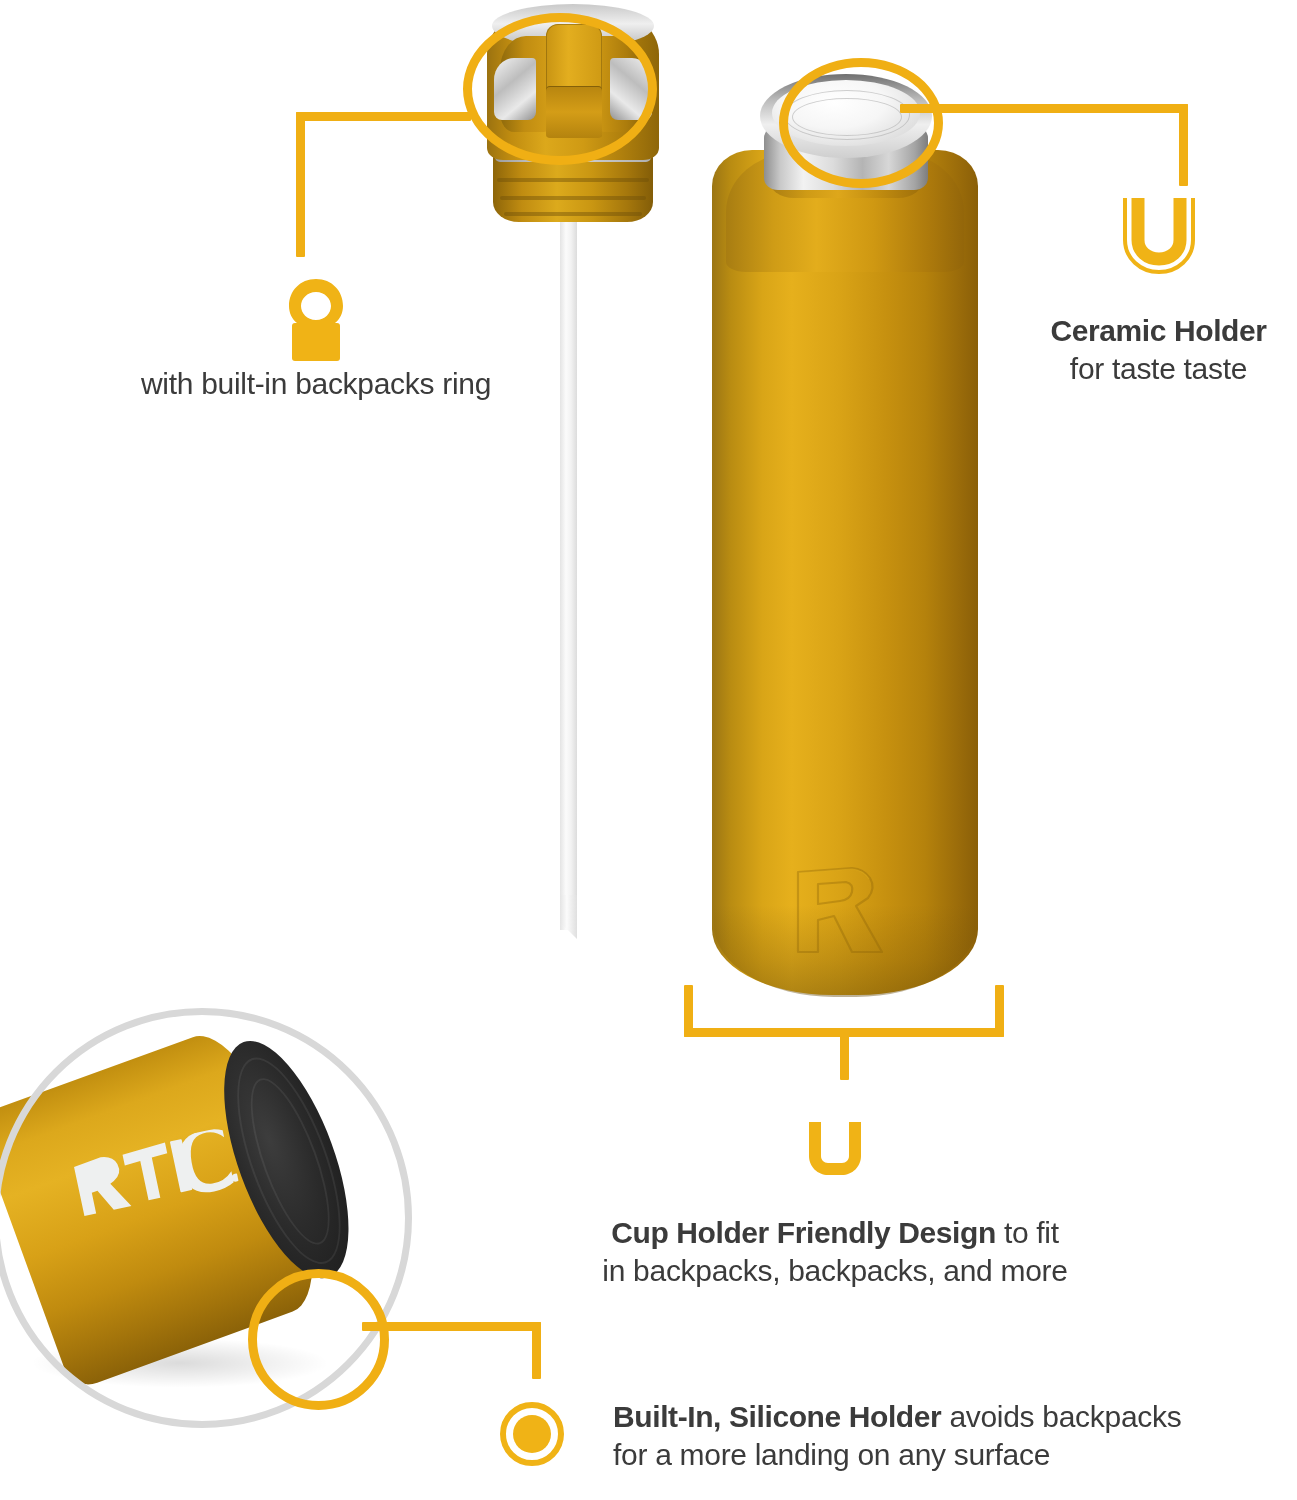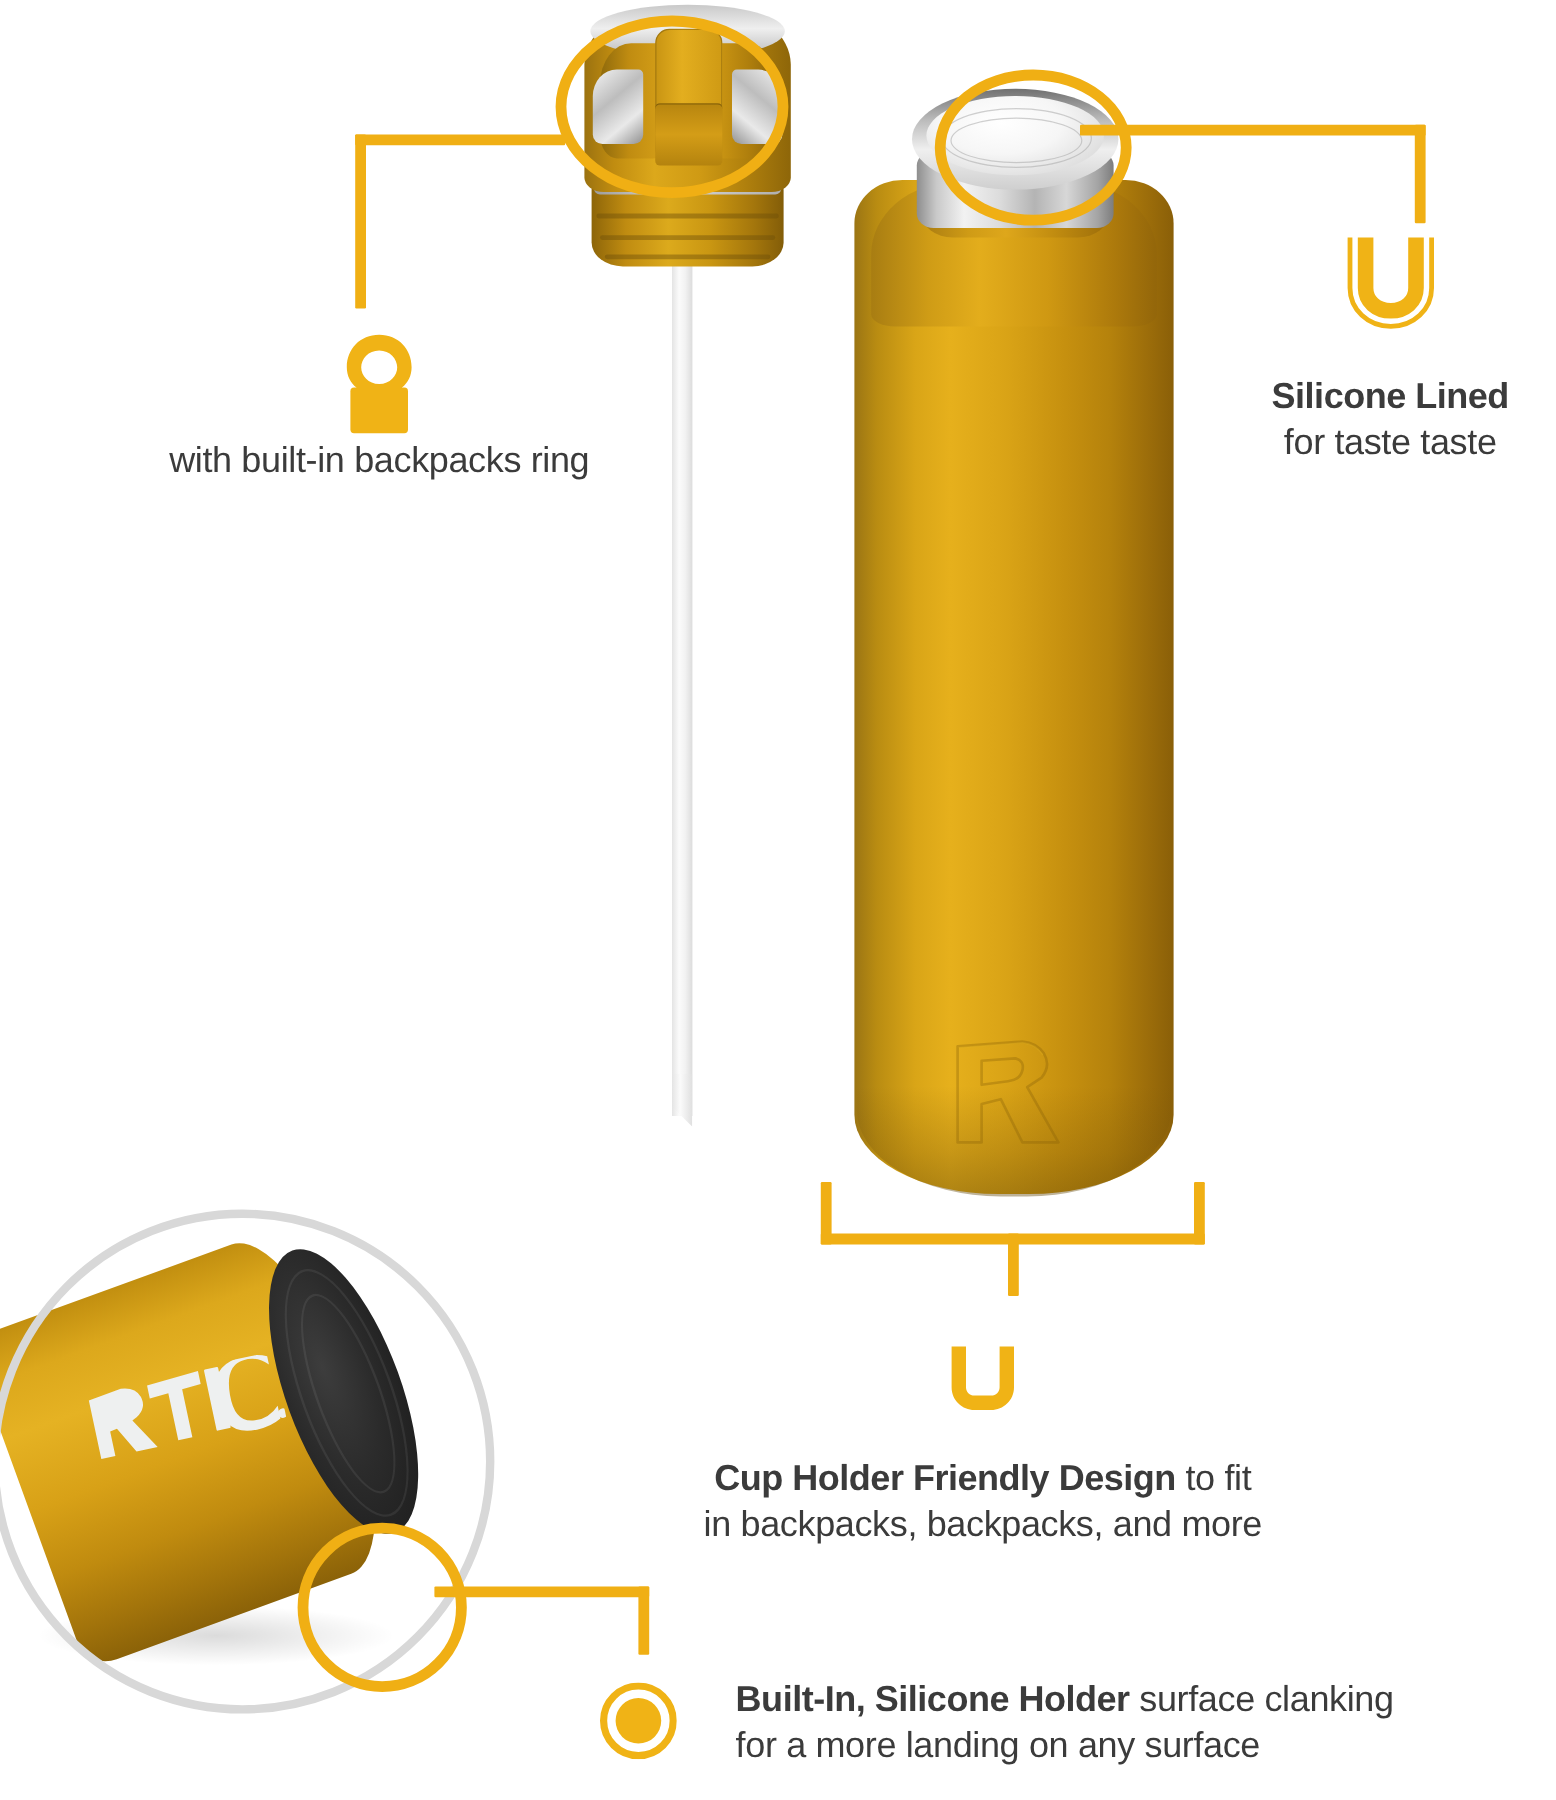--- a/index.html
+++ b/index.html
@@ -279,30 +279,30 @@
   <div class="hline abs" style="left:900px;top:104px;width:288px;"></div>
   <div class="vline abs" style="left:1179px;top:104px;height:82px;"></div>
 
   <div class="abs" style="left:1020px;top:196px;width:277px;">
     <div class="tcenter">
       <svg class="icon-wrap" width="86" height="82" viewBox="0 0 86 82" style="margin:0 auto;display:block;">
         <path d="M22 2 L22 44 C22 55 31 63 43 63 C55 63 64 55 64 44 L64 2" fill="none" stroke="#F0B316" stroke-width="13"></path>
         <path d="M9 2 L9 44 C9 62 24 76 43 76 C62 76 77 62 77 44 L77 2" fill="none" stroke="#F0B316" stroke-width="4"></path>
       </svg>
     </div>
-    <div class="callout-title tcenter" style="margin-top:34px;">Silicone Lined</div>
+    <div class="callout-title tcenter" style="margin-top:34px;">Ceramic Holder</div>
     <div class="callout-sub tcenter">for taste taste</div>
   </div>
 
   <div class="vline abs" style="left:684px;top:985px;height:52px;"></div>
   <div class="hline abs" style="left:684px;top:1028px;width:320px;"></div>
   <div class="vline abs" style="left:995px;top:985px;height:52px;"></div>
   <div class="vline abs" style="left:840px;top:1028px;height:52px;"></div>
 
-  <div class="abs" style="left:523px;top:1120px;width:592px;">
+  <div class="abs" style="left:539px;top:1120px;width:592px;">
     <div class="tcenter">
       <svg class="icon-wrap" width="64" height="56" viewBox="0 0 64 56" style="margin:0 auto;display:block;">
         <path d="M6 2 L18 2 L18 36 C18 40 21 43 25 43 L39 43 C43 43 46 40 46 36 L46 2 L58 2
                  L58 36 C58 47 49 55 39 55 L25 55 C15 55 6 47 6 36 Z" fill="#F0B316"></path>
       </svg>
     </div>
     <div class="callout-title tcenter" style="margin-top:38px;">
       <span>Cup Holder Friendly Design</span><span class="callout-sub"> to fit</span>
     </div>
     <div class="callout-sub tcenter">in backpacks, backpacks, and more</div>
@@ -333,19 +333,19 @@
   <div class="hline abs" style="left:362px;top:1322px;width:179px;"></div>
   <div class="vline abs" style="left:532px;top:1322px;height:57px;"></div>
 
   <div class="abs" style="left:500px;top:1398px;width:760px;">
     <svg class="abs" width="64" height="64" viewBox="0 0 64 64" style="left:0;top:4px;">
       <circle cx="32" cy="32" r="29" fill="none" stroke="#F0B316" stroke-width="6"></circle>
       <circle cx="32" cy="32" r="19" fill="#F0B316"></circle>
     </svg>
     <div class="abs" style="left:113px;top:0;width:640px;">
       <div class="callout-title tleft">
-        <span>Built-In, Silicone Holder</span><span class="callout-sub"> surface clanking</span>
+        <span>Built-In, Silicone Holder</span><span class="callout-sub"> avoids backpacks</span>
       </div>
       <div class="callout-sub tleft">for a more landing on any surface</div>
     </div>
   </div>
 
 </div>
 
 </body></html>

